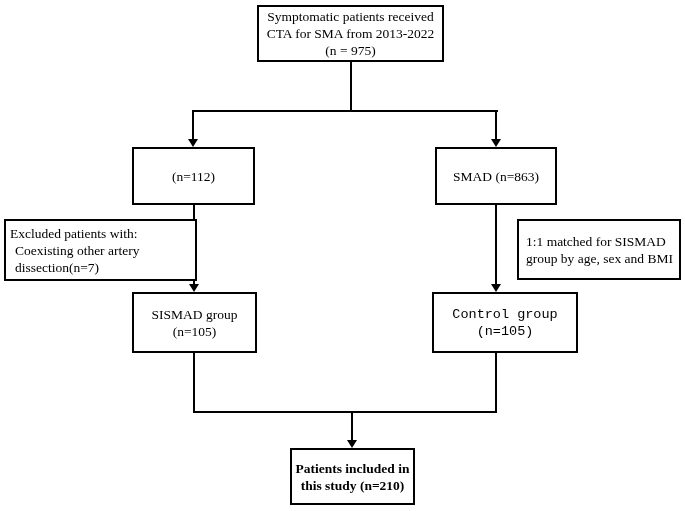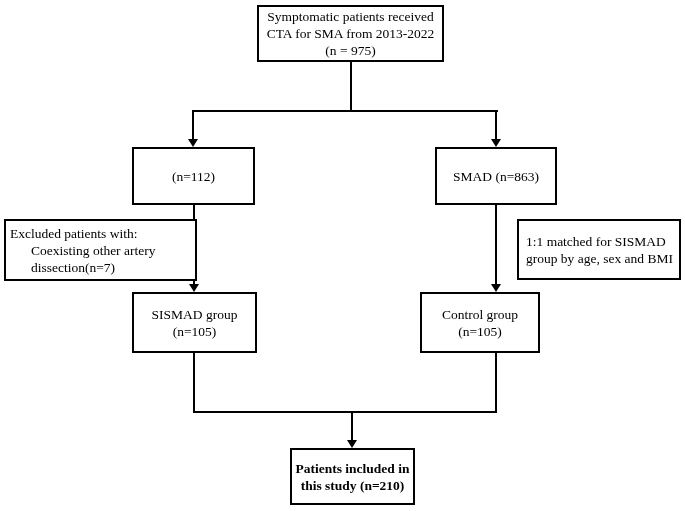--- a/index.html
+++ b/index.html
@@ -27,41 +27,41 @@
     display: flex;
     flex-direction: column;
     justify-content: center;
     font-size: 13.5px;
     line-height: 17px;
     color: var(--line-color, #000000);
   }
   .box span { display: block; }
   .center { align-items: center; text-align: center; }
   .left   { align-items: flex-start; text-align: left; }
-  .indent { padding-left: 5px; margin-left: 16px; }
+  .indent { padding-left: 5px; }
   .line {
     position: absolute;
     background: var(--line-color, #000000);
   }
   .arrowhead {
     position: absolute;
     width: 0;
     height: 0;
     border-left: 5px solid transparent;
     border-right: 5px solid transparent;
     border-top: 8px solid var(--line-color, #000000);
   }
   
   #box-top      { left: 257px; top: 5px;   width: 187px; height: 57px; justify-content: center; }
   #box-smad     { left: 132px; top: 147px; width: 123px; height: 58px; }
   #box-nosmad   { left: 435px; top: 147px; width: 122px; height: 58px; }
   #box-excluded { left: 4px;   top: 219px; width: 193px; height: 62px; padding-left: 4px; }
   #box-matched  { left: 517px; top: 219px; width: 164px; height: 61px; padding-left: 7px; }
   #box-sismad   { left: 132px; top: 292px; width: 125px; height: 61px; }
-  #box-control  { left: 420px; top: 292px; width: 120px; height: 61px; }
+  #box-control  { left: 432px; top: 292px; width: 146px; height: 61px; font-family: Liberation Mono, monospace; }
   #box-included { left: 290px; top: 448px; width: 125px; height: 57px; font-weight: bold; }
   
   #l-top-v        { left: 350px; top: 62px;  width: 2px;   height: 48px; }
   #l-split-h      { left: 192px; top: 110px; width: 306px; height: 2px; }
   #l-left-stem    { left: 192px; top: 110px; width: 2px;   height: 30px; }
   #l-right-stem   { left: 495px; top: 110px; width: 2px;   height: 30px; }
   #a-left-top     { left: 188px; top: 139px; }
   #a-right-top    { left: 491px; top: 139px; }
   #l-smad-down    { left: 193px; top: 205px; width: 2px;   height: 80px; }
   #l-nosmad-down  { left: 495px; top: 205px; width: 2px;   height: 80px; }

